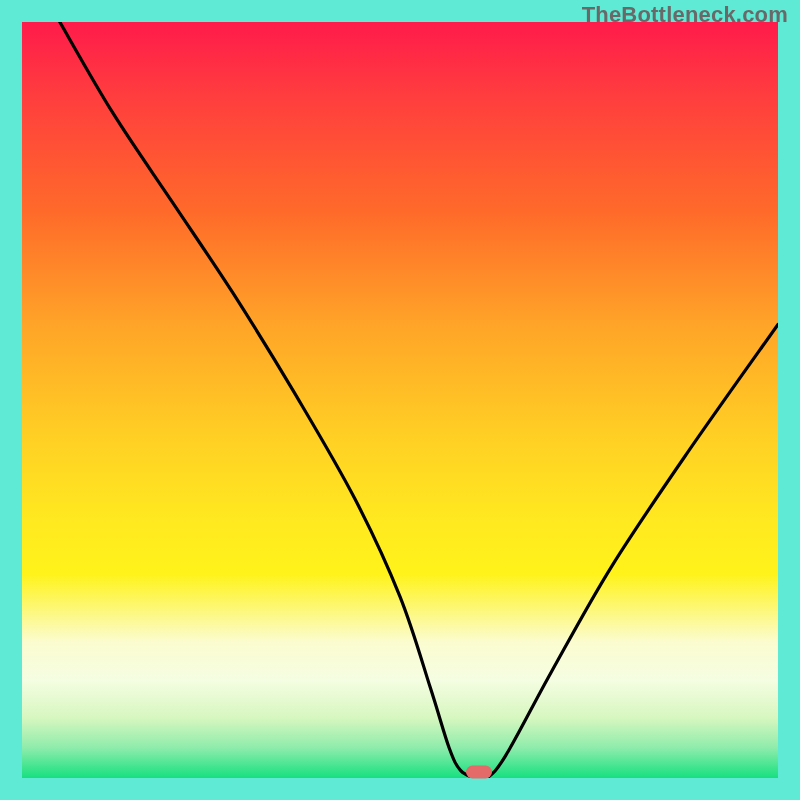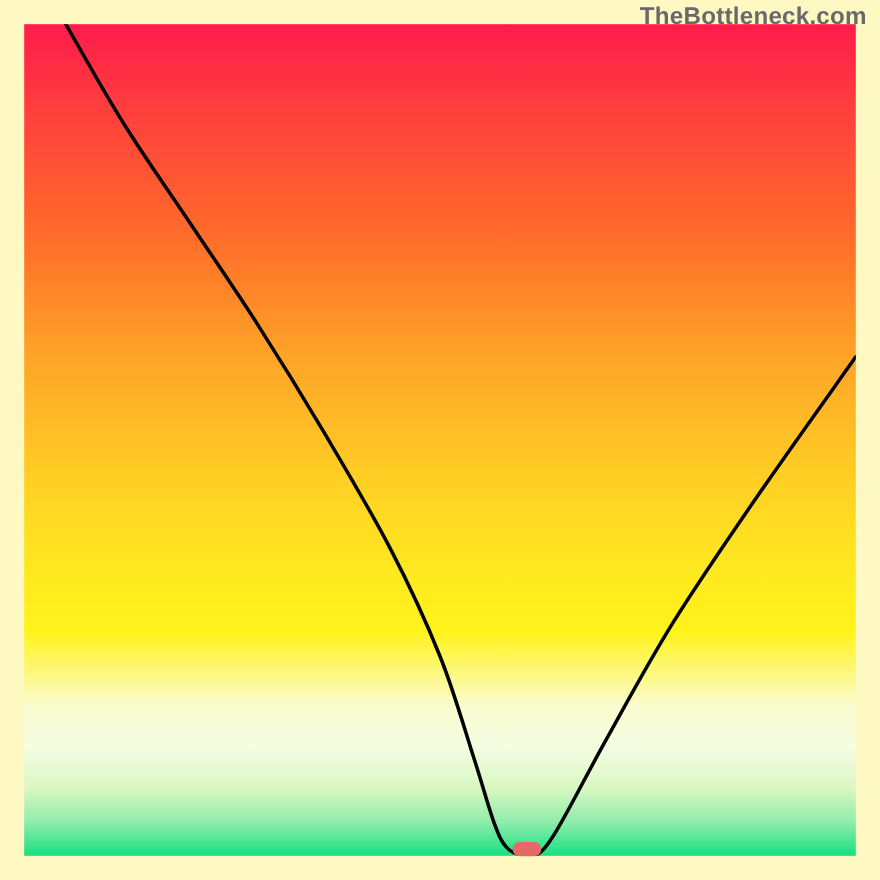--- a/index.html
+++ b/index.html
@@ -1,21 +1,21 @@
 <!DOCTYPE html>
 <html><head>
 <meta charset="utf-8">
 <style>
   * { margin: 0; padding: 0; box-sizing: border-box; }
   html, body { width: 800px; height: 800px; overflow: hidden; background: #000; }
   .frame {
     position: relative;
     width: 800px;
     height: 800px;
-    background: #fef9c3;
+    background: #5eead4;
   }
   .watermark {
     position: absolute;
     top: 2px;
     right: 12px;
     font-family: Arial, Helvetica, sans-serif;
     font-size: 22px;
     font-weight: 600;
     color: #696969;
     letter-spacing: 0.2px;

